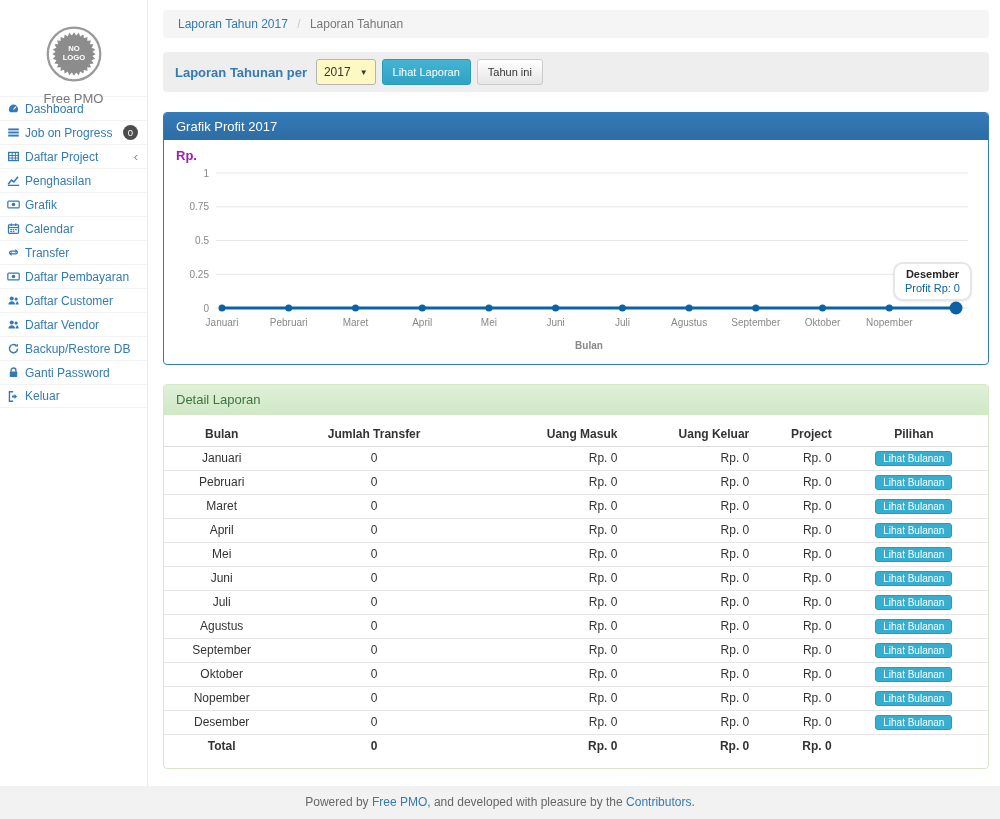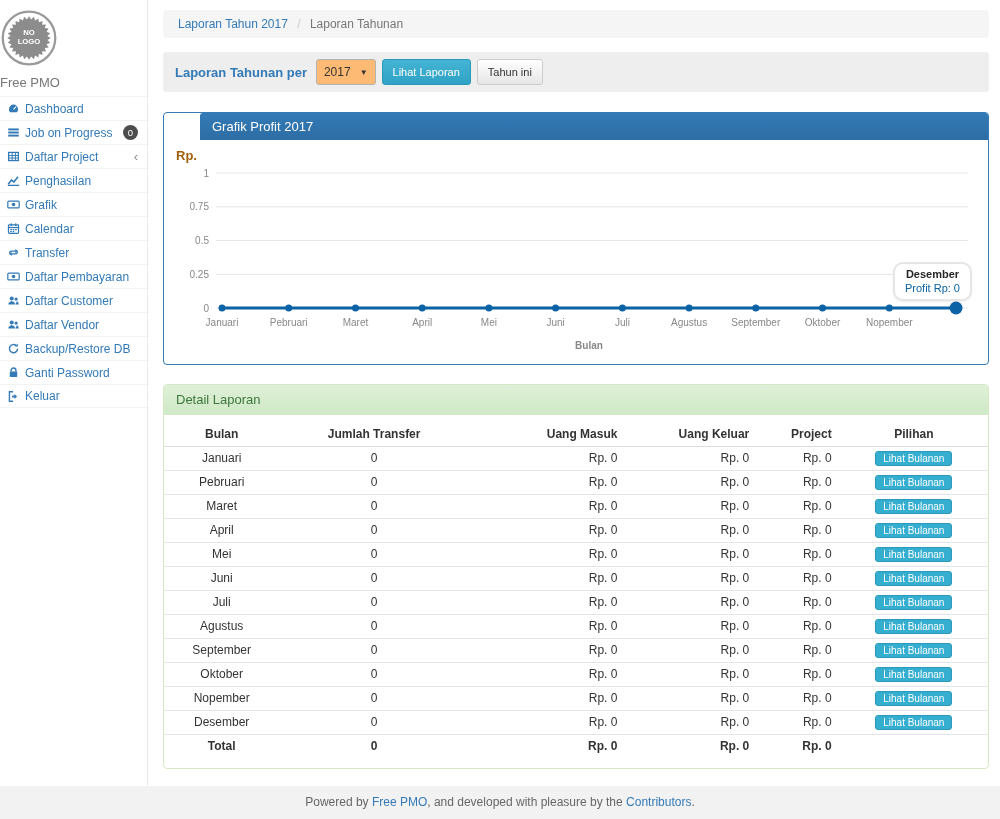--- a/index.html
+++ b/index.html
@@ -5,21 +5,21 @@
   * { box-sizing: border-box; margin: 0; padding: 0; }
   html,body { width: 1000px; height: 819px; }
   body {
     font-family: "Liberation Sans", sans-serif;
     font-size: 12px; color: #333; background: #fff; overflow: hidden;
   }
   .body-row { display: flex; height: 786px; }
 
   
   .sidebar { width: 148px; flex-shrink: 0; background: #fff; border-right: 1px solid #e9e9e9; }
-  .brand { text-align: left; padding-top: 9px; height: 96px; }
+  .brand { text-align: center; padding-top: 25px; height: 96px; }
   .brand-name { color: #777; font-size: 13px; margin-top: 5px; }
   .menu { list-style: none; }
   .menu li {
     display: flex; align-items: center; gap: 5px; height: 24px;
     padding: 0 9px 0 7px; border-top: 1px solid #f2f2f2;
     color: #337ab7; cursor: pointer; white-space: nowrap;
   }
   .menu li:last-child { border-bottom: 1px solid #f2f2f2; }
   .menu .icon { width: 13px; height: 13px; flex-shrink: 0; display: inline-flex; }
   .menu .icon svg { width: 13px; height: 13px; }
@@ -41,40 +41,40 @@
   .bc-link { color: #337ab7; text-decoration: none; cursor: pointer; }
   .bc-sep { color: #ccc; margin: 0 6px; }
   .bc-current { color: #777; }
 
   .filter-panel {
     background: #eee; border-radius: 4px; height: 40px; margin-bottom: 20px;
     display: flex; align-items: center; gap: 6px; padding: 0 12px;
   }
   .filter-label { color: #337ab7; font-weight: bold; font-size: 13px; margin-right: 3px; }
   .select {
-    background: #fdba74; border: 1px solid #b3b3b3; border-radius: 3px; height: 26px;
+    background: #fef9c3; border: 1px solid #b3b3b3; border-radius: 3px; height: 26px;
     display: inline-flex; align-items: center; gap: 9px; padding: 0 7px; cursor: pointer;
   }
   .caret { font-size: 8px; color: #333; }
   .btn {
     height: 26px; padding: 0 10px; border-radius: 3px; font-size: 11px;
     cursor: pointer; font-family: inherit;
   }
   .btn-info { background: linear-gradient(#45b4d4,#2fa2c5); border: 1px solid #2b99b9; color: #fff; }
   .btn-default { background: linear-gradient(#fff,#e6e6e6); border: 1px solid #ccc; color: #333; }
 
   
   .panel { border-radius: 4px; background: #fff; }
   .panel-primary { border: 1px solid #337ab7; margin-bottom: 19px; }
   .ph-primary {
     background: linear-gradient(#337ab7,#2e6da4); color: #fff; font-size: 13px;
-    padding: 6px 12px; border-radius: 3px 3px 0 0; margin-left: 36px;
+    padding: 6px 12px; border-radius: 3px 3px 0 0;
   }
   .chart-body { position: relative; padding: 8px 12px 0; height: 224px; }
-  .y-axis-title { font-weight: bold; font-size: 13px; color: #a16207; height: 17px; }
+  .y-axis-title { font-weight: bold; font-size: 13px; color: #a21caf; height: 17px; }
   #chart svg text { font-size: 10px; fill: #888; font-family: "Liberation Sans", sans-serif; }
 
   .chart-tooltip {
     position: absolute; right: 16px; top: 122px; background: #fff;
     border: 2px solid #e6e6e6; border-radius: 10px; padding: 4px 10px 5px;
     text-align: center; font-size: 11px; box-shadow: 0 1px 2px rgba(0,0,0,.08);
   }
   .tt-title { font-weight: bold; color: #262626; margin-bottom: 2px; }
   .tt-value { color: #0b62a4; }
 

